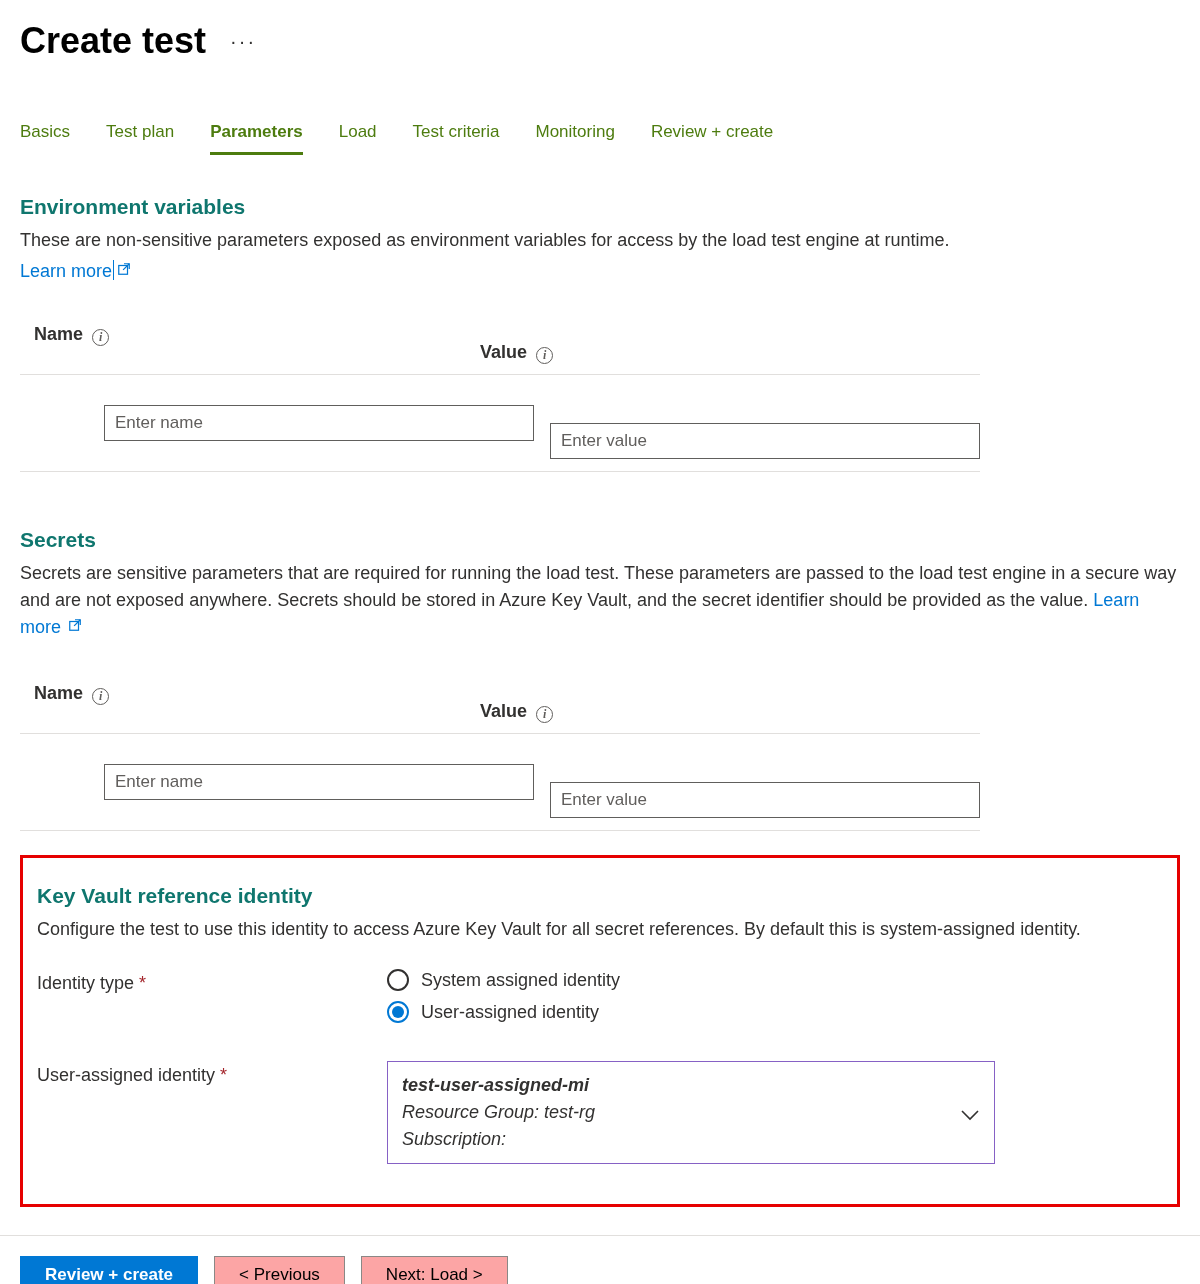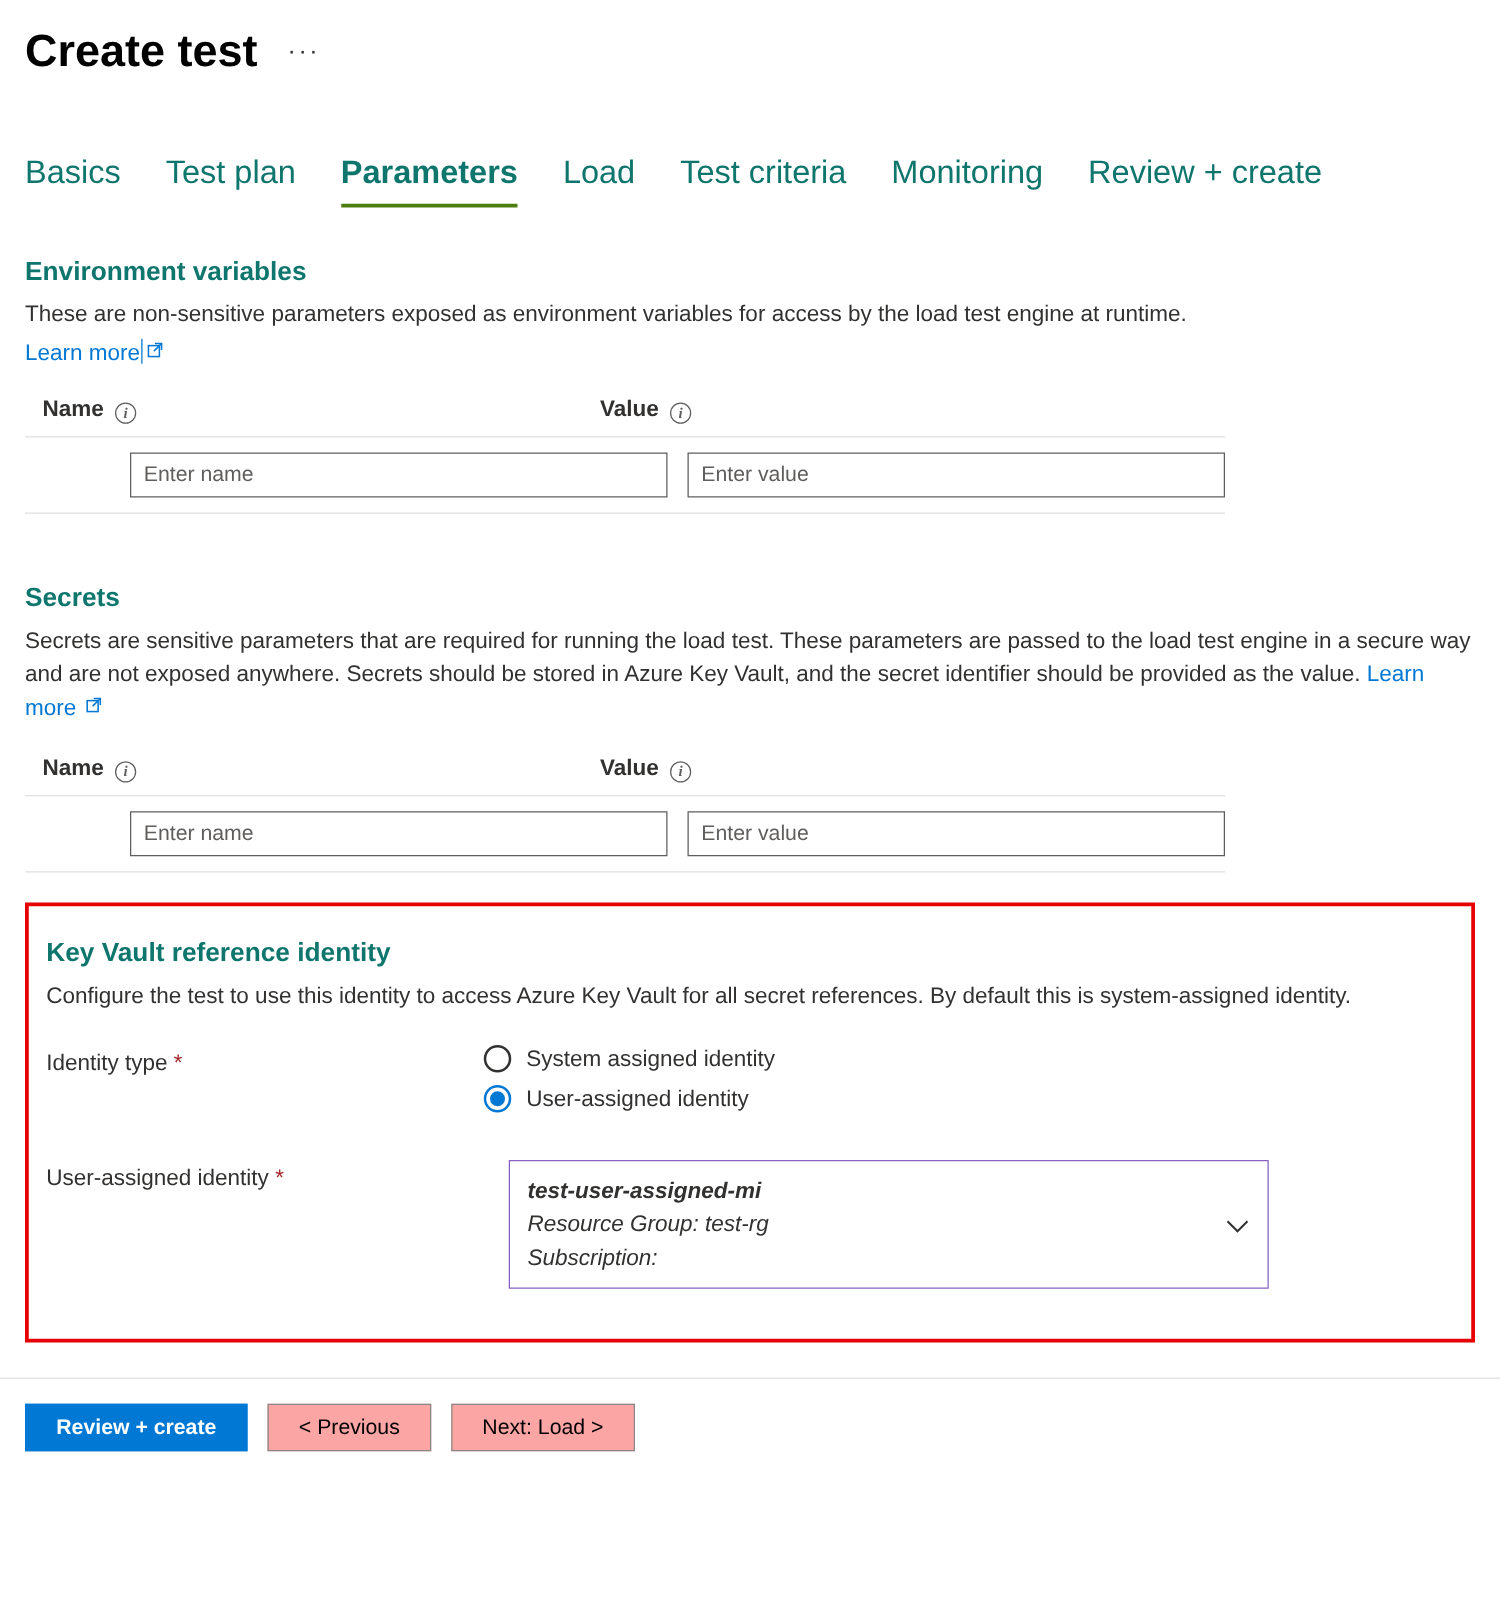--- a/index.html
+++ b/index.html
@@ -26,24 +26,24 @@
       color: #323130;
       letter-spacing: 2px;
     }
     .tabs {
       display: flex;
       gap: 36px;
       border-bottom: none;
       margin-bottom: 40px;
     }
     .tab {
-      font-size: 26px;
+      font-size: 17px;
       padding-bottom: 10px;
       cursor: pointer;
-      color: #0f766e;
+      color: #4d7c0f;
     }
     .tab.active {
       font-weight: 600;
       border-bottom: 3px solid #4d7c0f;
     }
     .section-heading {
       font-size: 21px;
       font-weight: 600;
       margin-bottom: 8px;
       color: #0f766e;
@@ -86,21 +86,21 @@
       padding-bottom: 10px;
       border-bottom: 1px solid #e1dfdd;
       margin-bottom: 12px;
     }
     .param-row {
       padding-bottom: 12px;
       border-bottom: 1px solid #e1dfdd;
       justify-content: flex-end;
     }
     .col-name { width: 430px; }
-    .col-value { width: 430px; }
+    .col-value { width: 430px; margin-top: 36px; }
     .col-label {
       font-size: 18px;
       font-weight: 600;
       padding-left: 14px;
     }
     .info-icon {
       display: inline-flex;
       align-items: center;
       justify-content: center;
       width: 17px;
@@ -310,21 +310,21 @@
       </div>
       <div class="radio-item">
         <div class="radio-circle selected">
             <div class="radio-dot"></div>
           </div>
         <span>User-assigned identity</span>
       </div>
     </div>
   </div>
 
-  <div class="form-row" style="margin-top:38px;gap:20px;">
+  <div class="form-row" style="margin-top:38px;">
     <div class="form-label-col">
       <span>User-assigned identity</span> <span class="required">*</span>
     </div>
     <div class="dropdown">
       <div class="dropdown-content">
         <div class="dropdown-title">test-user-assigned-mi</div>
         <div>Resource Group: test-rg</div>
         <div>Subscription:</div>
       </div>
       <div class="chevron-down">

